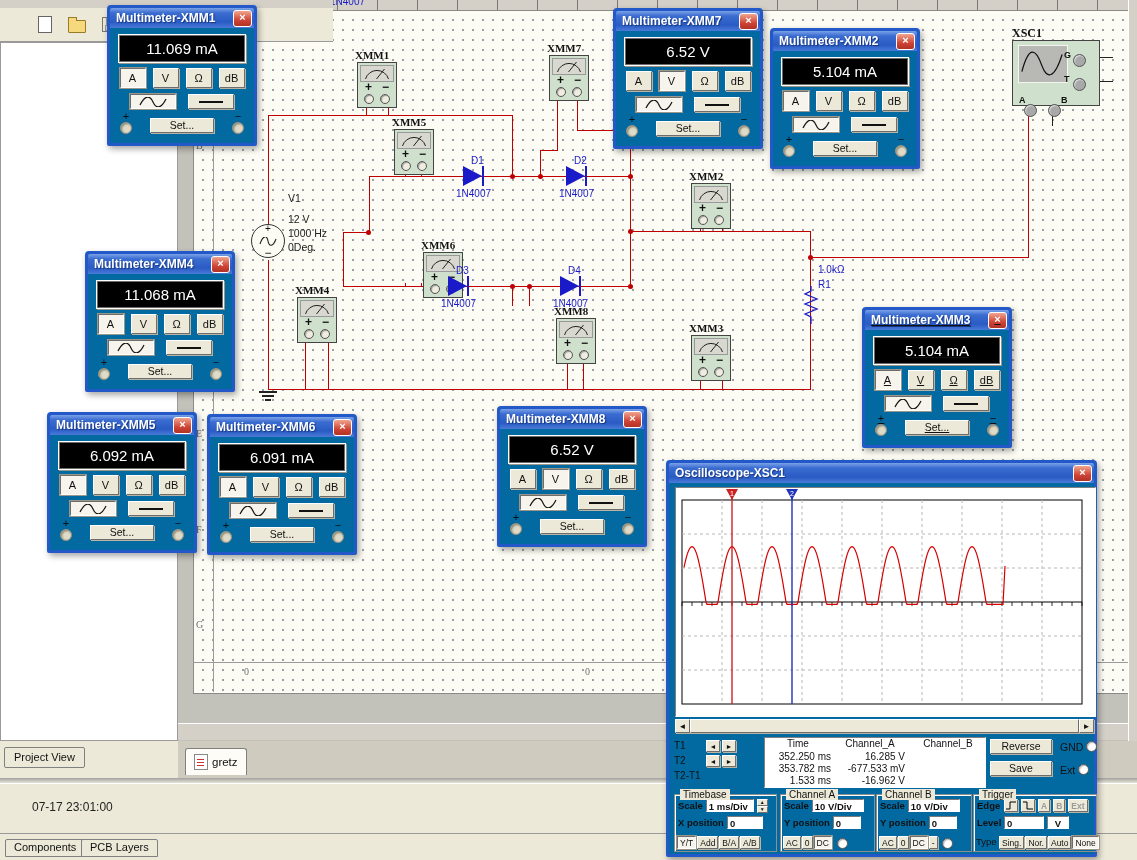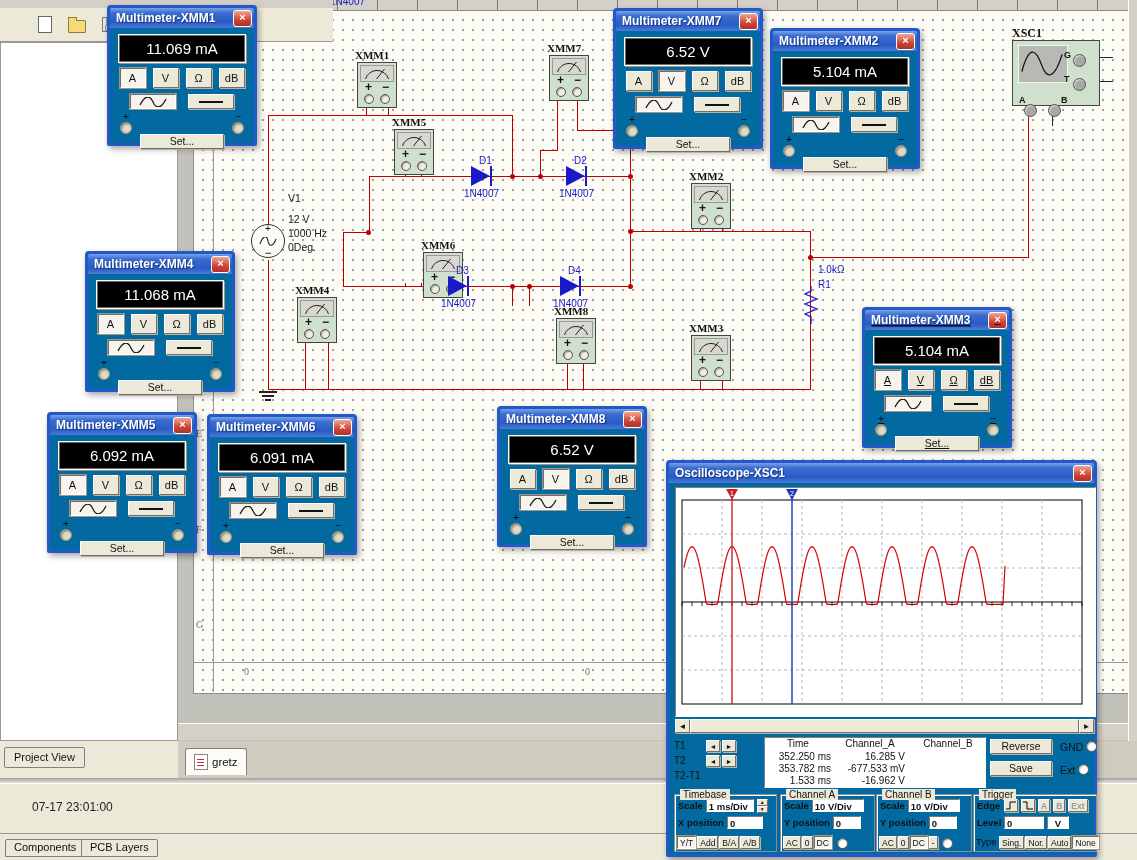--- a/index.html
+++ b/index.html
@@ -105,21 +105,21 @@
   .mm-display-wrap{margin:6px 8px 3px;border:1px solid #fff;box-shadow:1px 1px 0 #9a9788;}
   .mm-value{background:#000;color:#fff;font-size:15px;height:25px;line-height:25px;text-align:center;border:1px solid #6b6b6b;}
   .mm-modes{display:flex;justify-content:center;gap:7px;margin:5px 6px 0;}
   .mm-mode{width:26px;height:20px;font-size:11px;line-height:18px;}
   .mm-waves{display:flex;justify-content:center;gap:12px;margin:6px 0 0;}
   .mm-wave{width:46px;height:15px;display:flex;align-items:center;justify-content:center;}
   .dcline{display:block;width:24px;border-top:2px solid #111;}
   .mm-bottom{display:flex;align-items:flex-start;justify-content:space-between;margin:3px 10px 3px;height:28px;}
   .mm-corner{display:flex;flex-direction:column;align-items:center;font-size:11px;line-height:9px;gap:1px;}
   .mm-term{width:10px;height:10px;border-radius:50%;border:1px solid #9a8f78;background:#dedbc8;box-shadow:inset 1px 1px 2px #857f6c;}
-  .mm-set{width:84px;height:15px;font-size:10.5px;line-height:13px;margin-top:22px;}
+  .mm-set{width:64px;height:15px;font-size:10.5px;line-height:13px;margin-top:6px;}
 
   
   #scope{width:431px;height:397px;z-index:20;}
   #scope-display{position:absolute;left:6px;top:24px;width:419px;height:228px;background:#fff;border:1px solid;border-color:#808080 #fff #fff #808080;}
   #scope-hscroll{position:absolute;left:6px;top:256px;width:419px;height:14px;background:#d4d0c8;display:flex;}
   .sb-arrow{width:15px;height:14px;font-size:8px;line-height:13px;}
   .sb-thumb{flex:1;height:14px;}
   #scope-readout{position:absolute;left:3px;top:273px;width:425px;height:52px;}
   .ro-cluster{position:absolute;left:2px;top:2px;width:88px;font-size:10px;}
   .ro-trow{display:flex;align-items:center;gap:2px;height:15px;}
@@ -415,21 +415,21 @@
             <span class="mi-plus">+</span>
             <span class="mi-minus">−</span>
           </div>
       <div class="mi-terms">
         <span class="mi-term"></span>
         <span class="mi-term"></span>
       </div>
     </div>
   </div>
 
-  <div class="diode" style="left: 293px; top: 154px; padding-left: 16px;">
+  <div class="diode" style="left: 285px; top: 154px; padding-left: 16px;">
     <div class="d-ref">D1</div>
     <div class="d-tri"></div>
     <div class="d-bar"></div>
     <div class="d-part">1N4007</div>
   </div>
 
   <div class="diode" style="left: 388px; top: 154px;">
     <div class="d-ref">D2</div>
     <div class="d-tri"></div>
     <div class="d-bar"></div>

